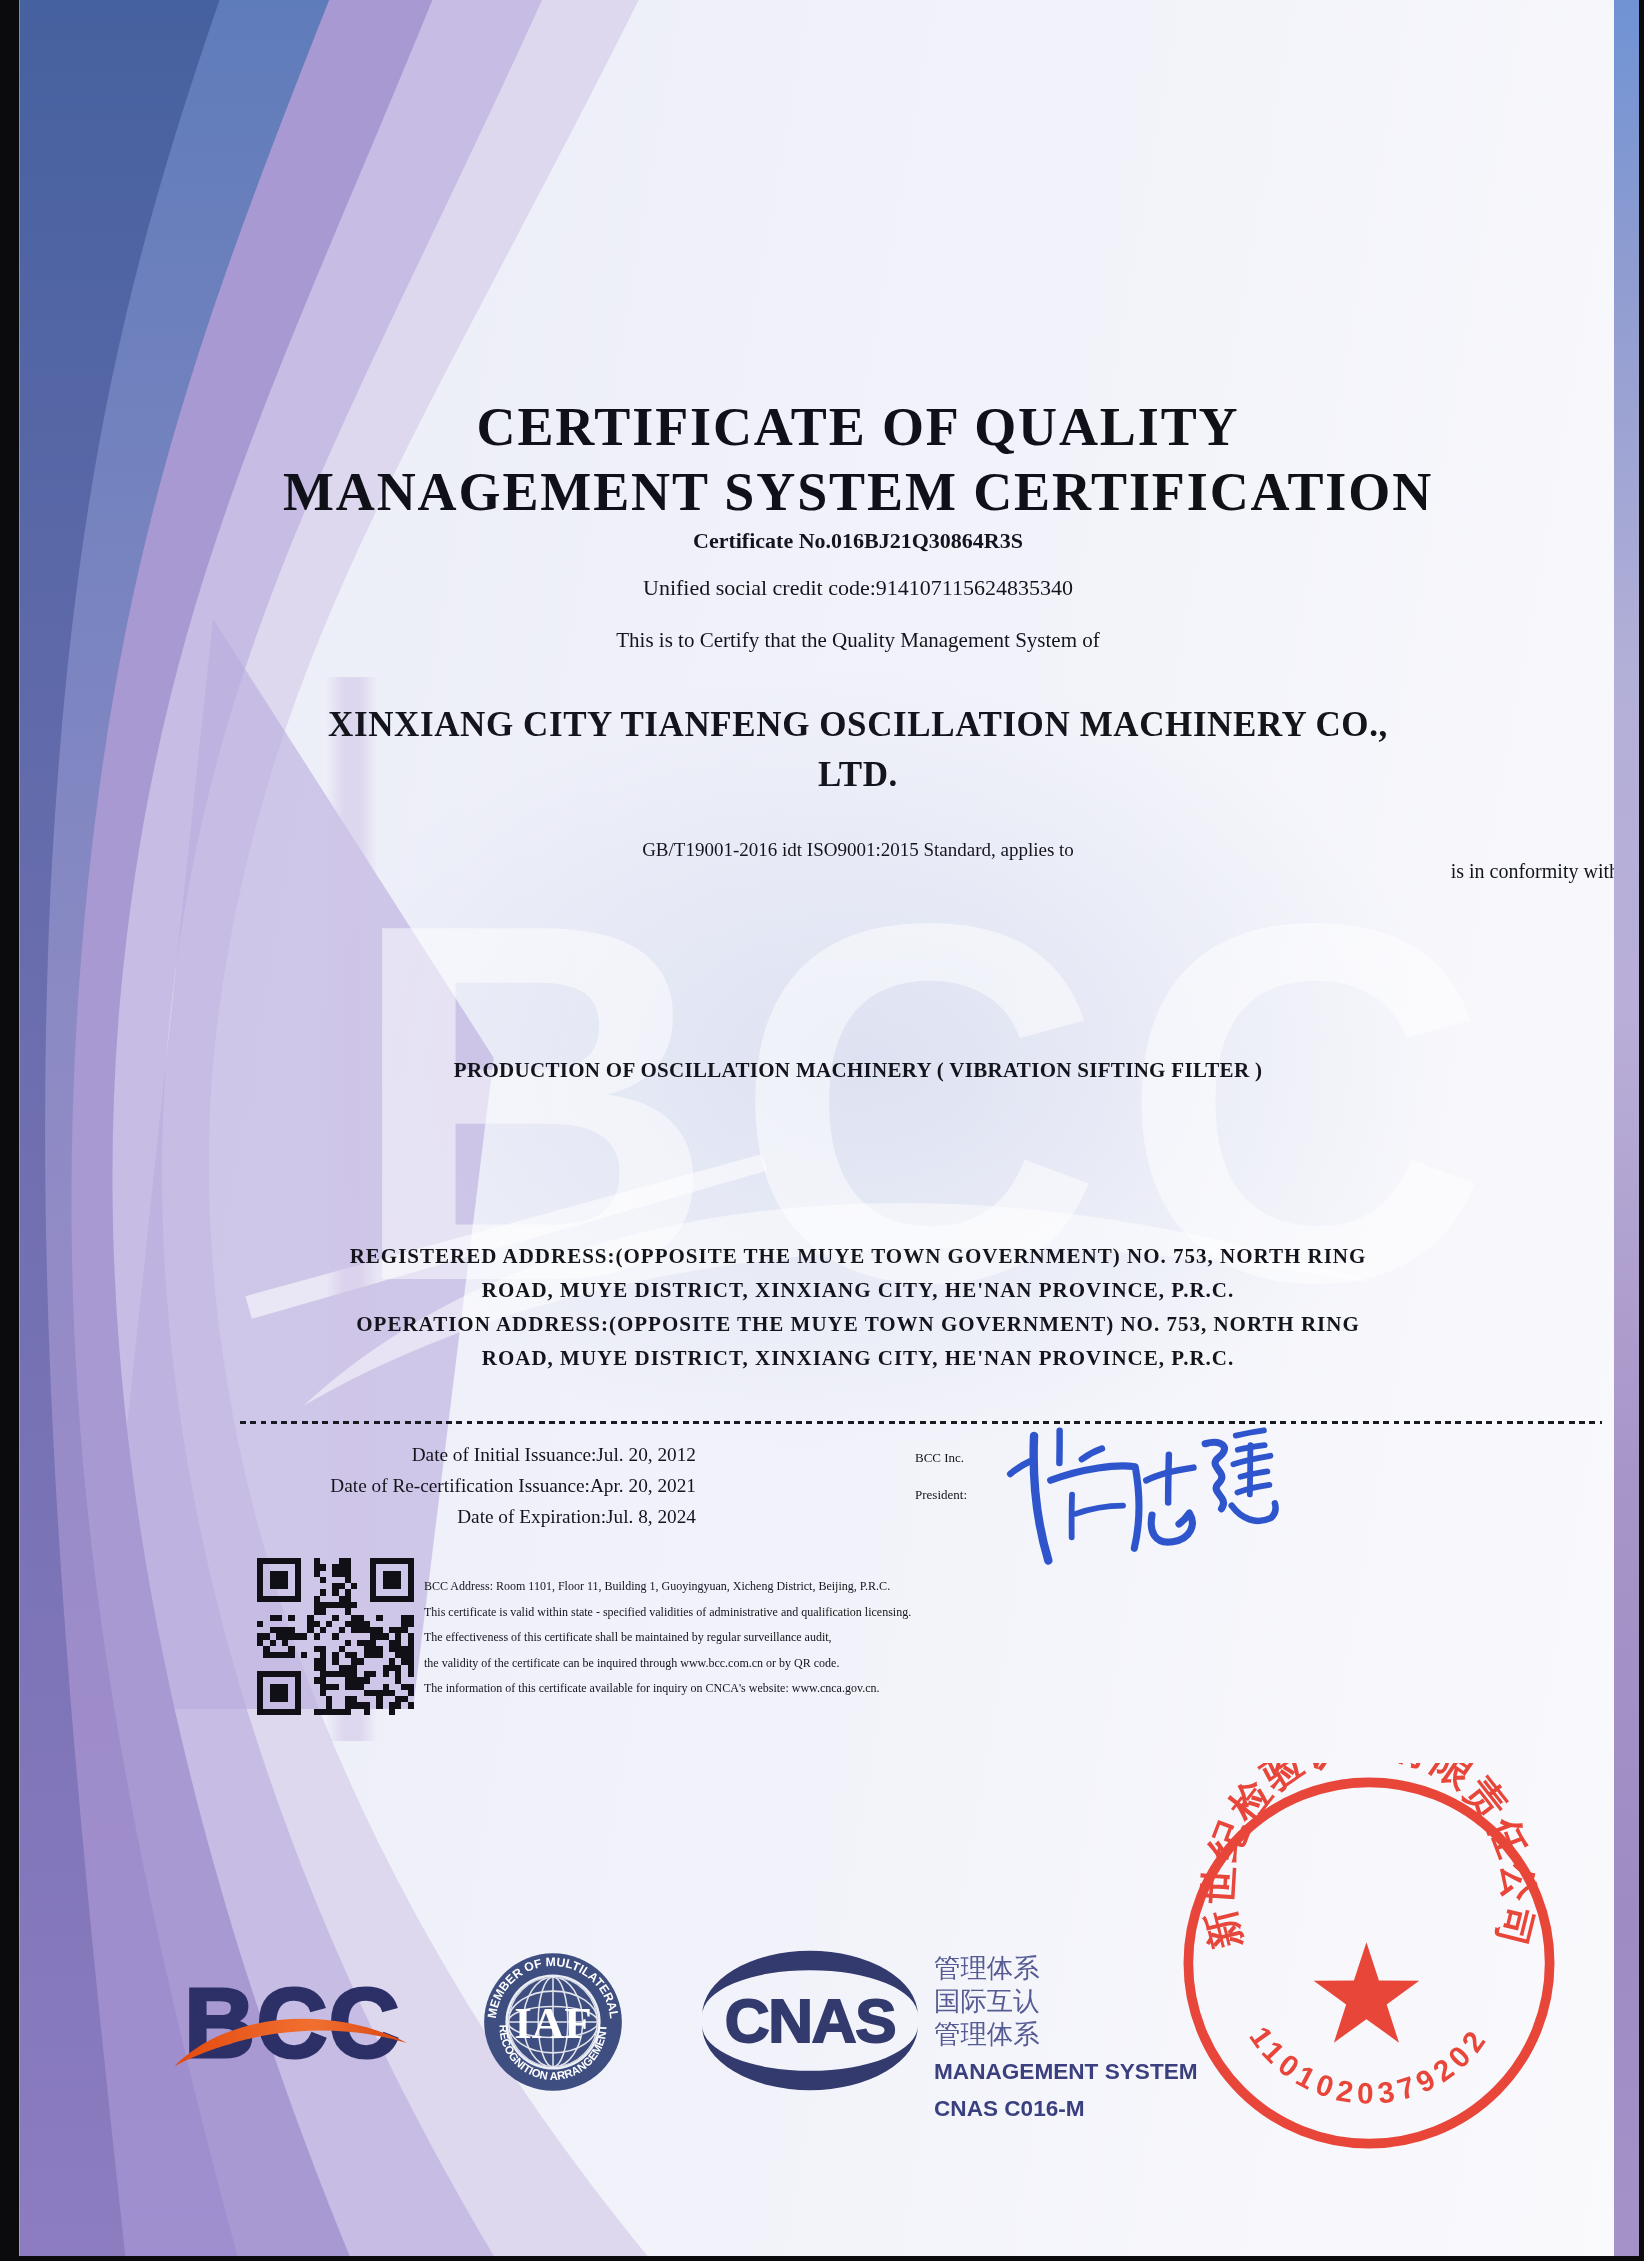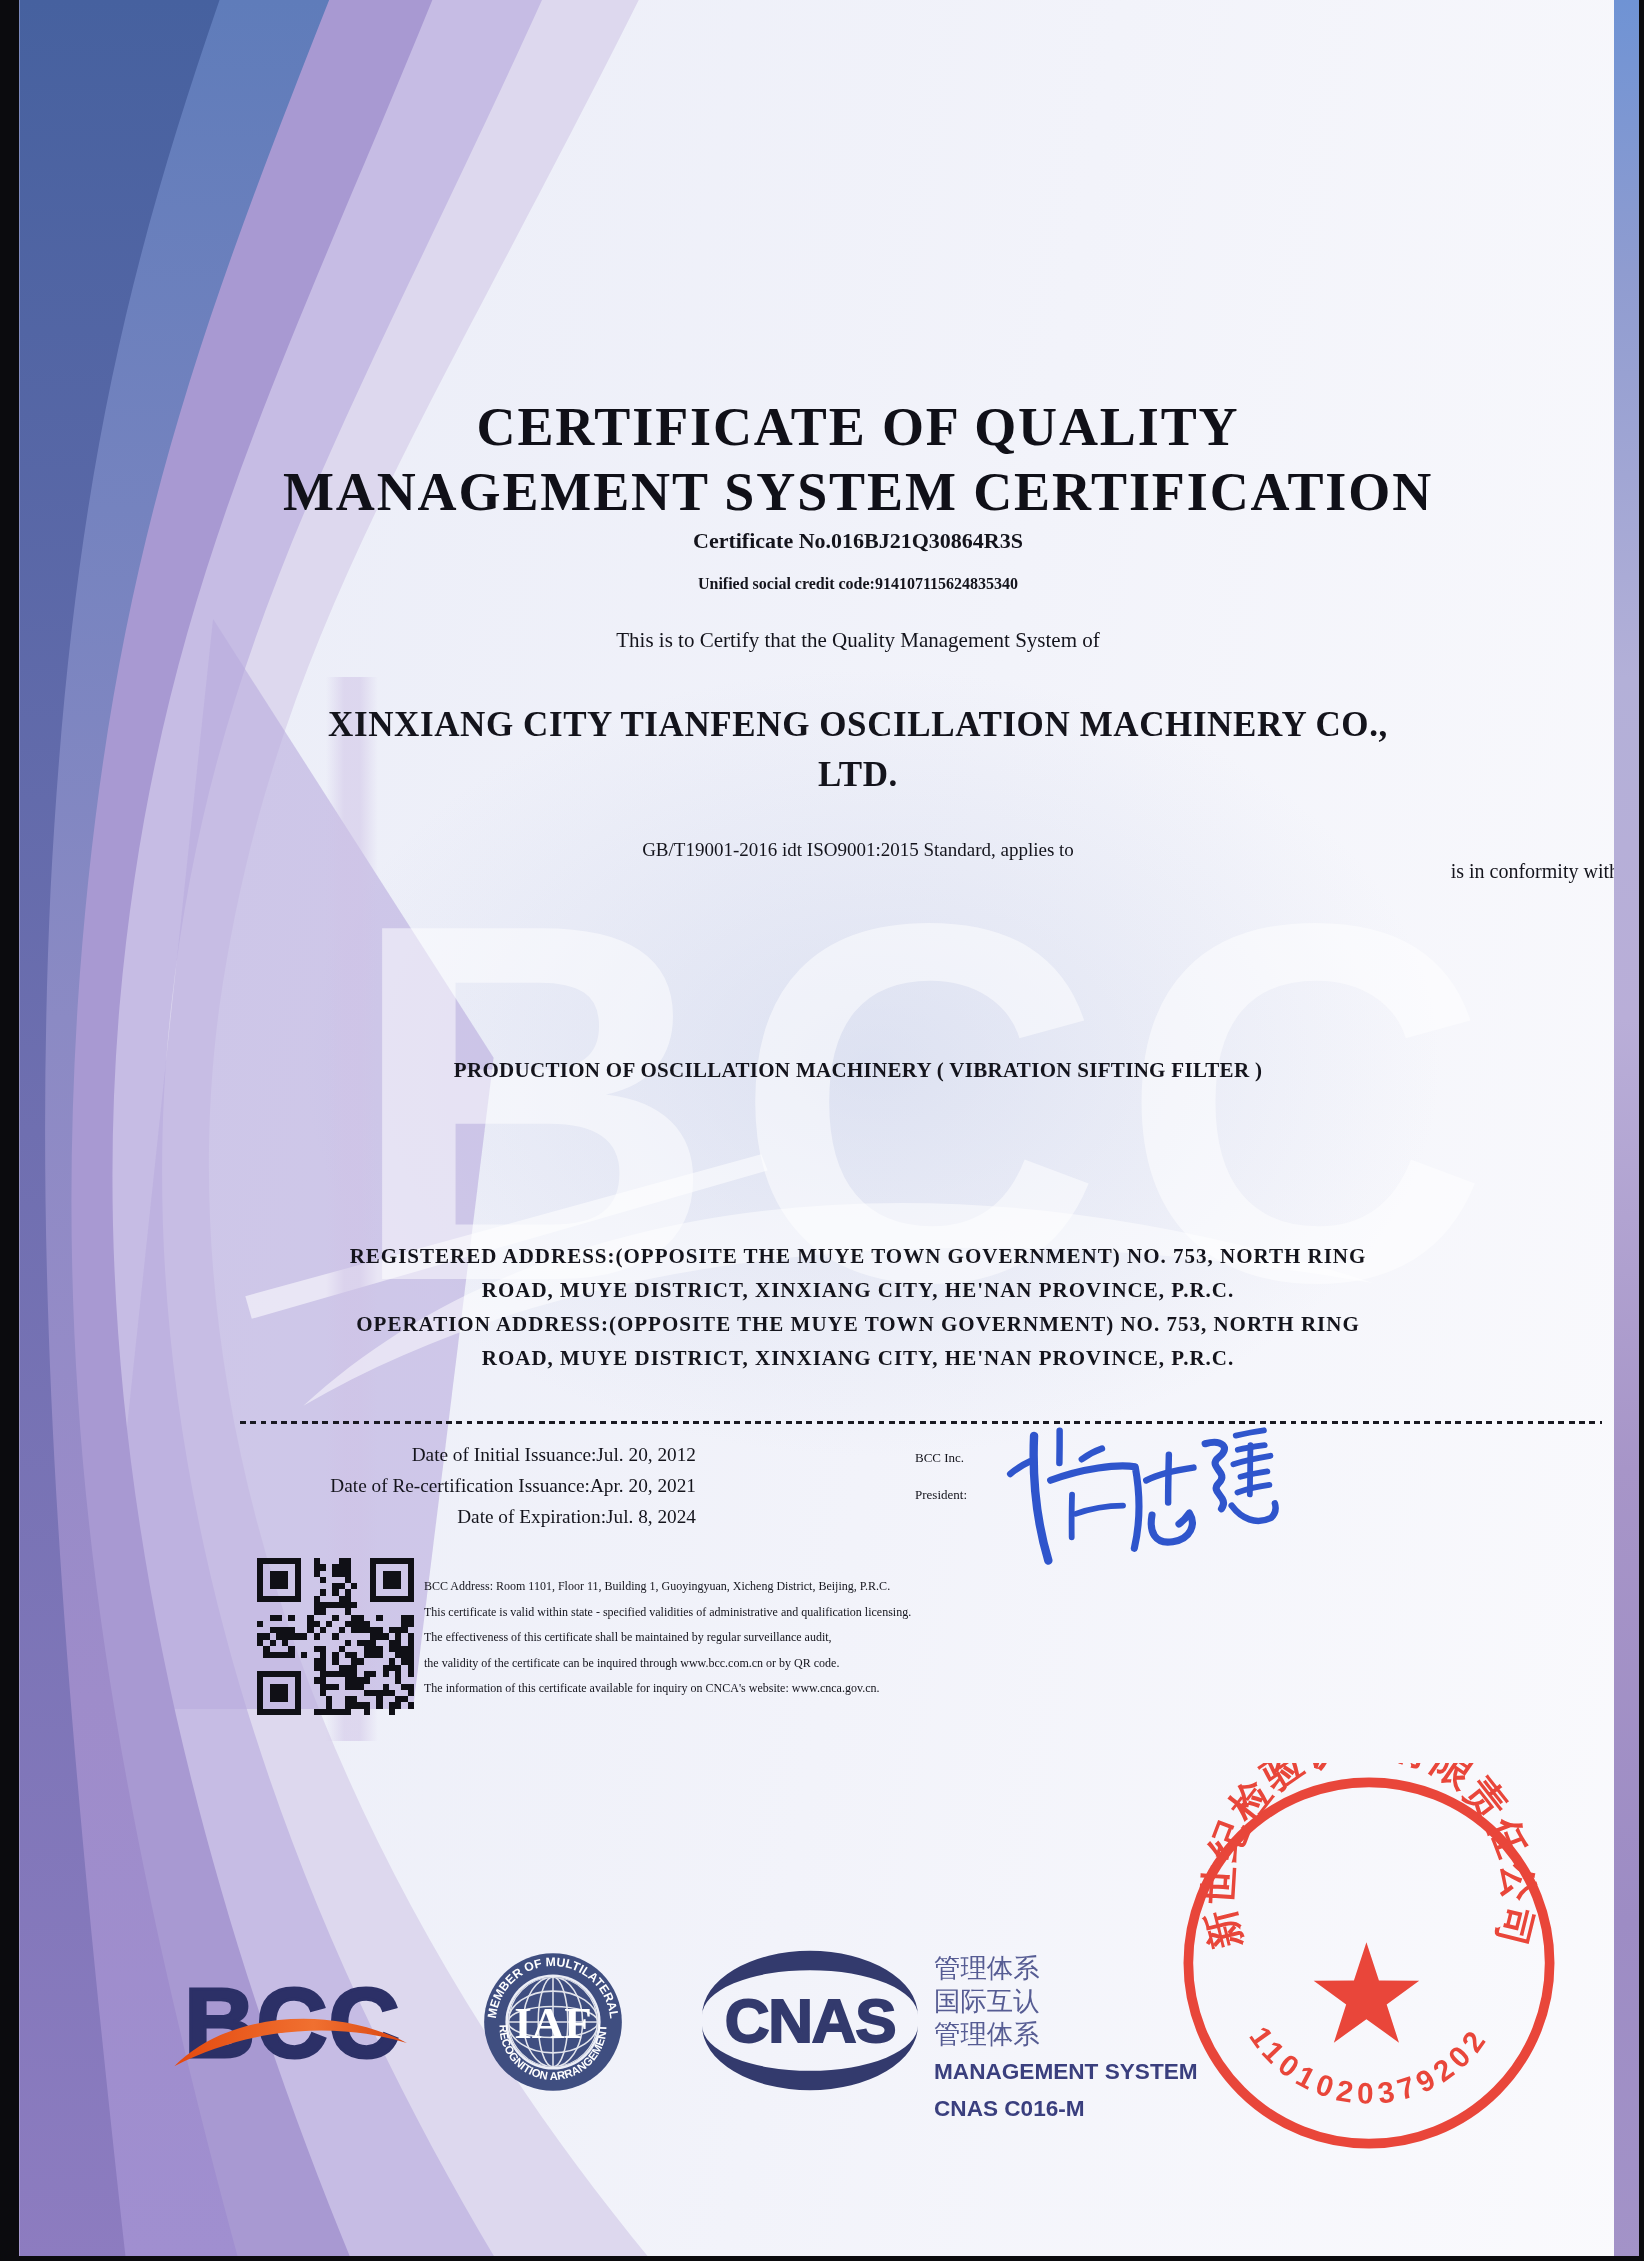--- a/index.html
+++ b/index.html
@@ -10,21 +10,21 @@
       linear-gradient(100deg,#ecEEf8 18%,#f2f3fa 55%,#fafafd 100%);
     font-family:"Liberation Serif","DejaVu Serif",serif;color:#14141c;
   }
   .abs{position:absolute;}
   .center{position:absolute;left:97px;width:1522px;text-align:center;}
   svg{display:block;}
 
   
   .title{top:395px;font-size:54px;font-weight:bold;letter-spacing:1.9px;line-height:65px;color:#101018;}
   .certno{top:528px;font-size:22px;font-weight:bold;}
-  .credit{top:575px;font-size:16px;font-weight:bold;}
+  .credit{top:575px;font-size:22px;font-weight:normal;}
   .certify{top:628px;font-size:21px;}
   .company{top:700px;font-size:35px;font-weight:bold;letter-spacing:0.6px;line-height:50px;}
   .conformity{top:860px;font-size:20px;text-align:right;}
   .standard{top:839px;font-size:19px;}
   .scope{top:1058px;font-size:21px;font-weight:bold;letter-spacing:0.3px;}
   .address{top:1239px;font-size:21px;font-weight:bold;letter-spacing:1px;line-height:34px;}
   .sep{left:240px;top:1421px;width:1362px;height:3.2px;
        background:repeating-linear-gradient(90deg,#1a1a22 0 5.8px,transparent 5.8px 10.3px);}
   .dates{left:193px;top:1439px;width:503px;text-align:right;font-size:19.3px;line-height:31px;}
   .issuer{left:915px;top:1439px;font-size:13px;line-height:37px;}

